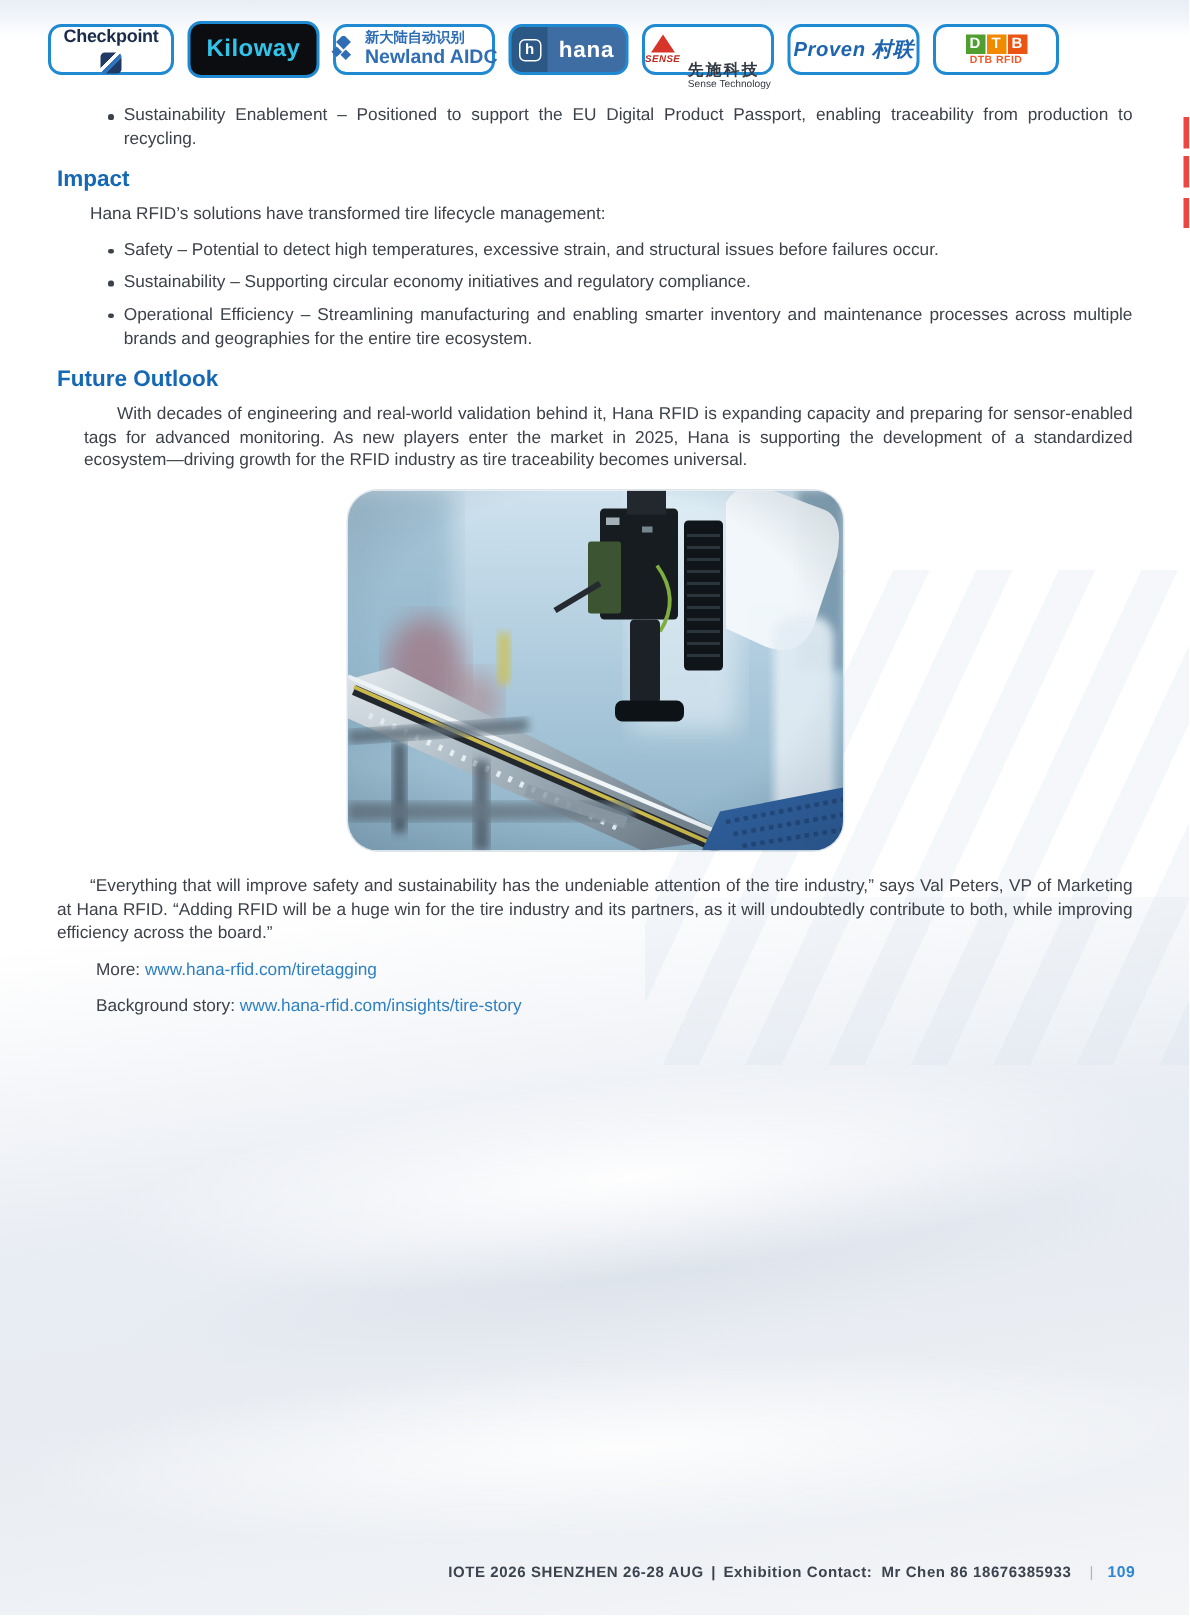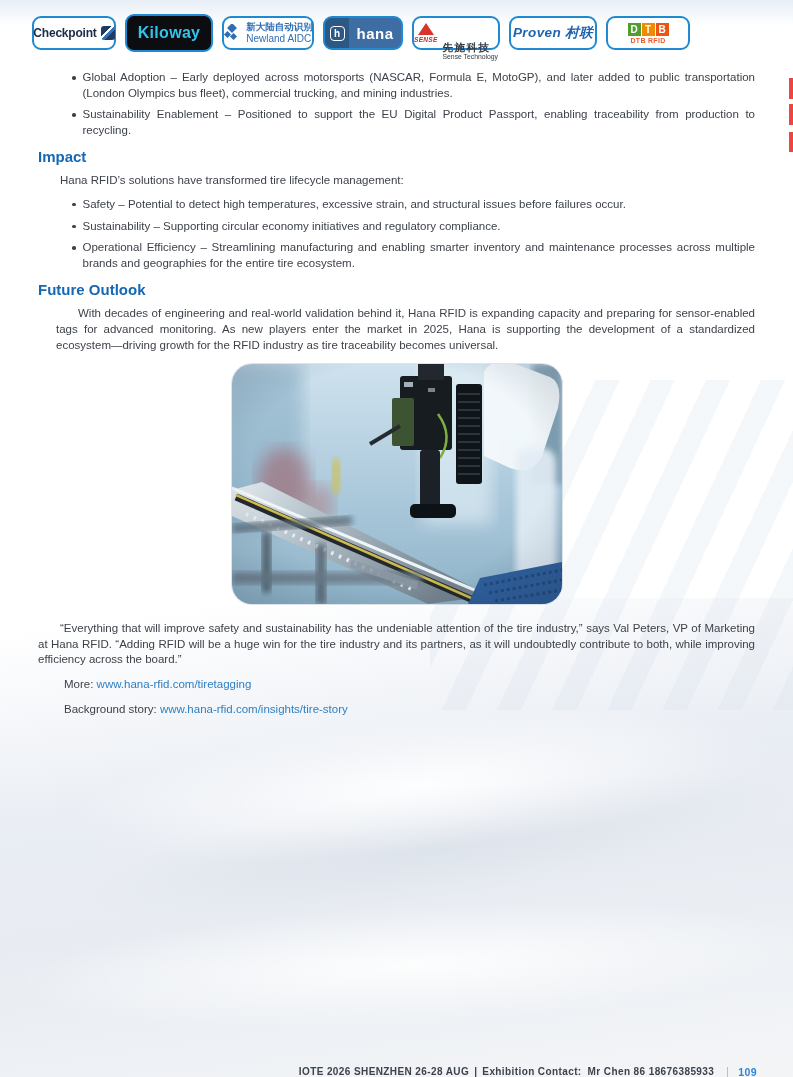--- a/index.html
+++ b/index.html
@@ -17,31 +17,31 @@
   .wave2{left:-160px;top:880px;width:1150px;height:170px;transform:rotate(-3deg);
          background:radial-gradient(50% 50% at 50% 50%, rgba(255,255,255,0.9), rgba(255,255,255,0) 70%);}
   .wave3{left:-60px;top:770px;width:1000px;height:150px;transform:rotate(-8deg);opacity:.7;
          background:radial-gradient(50% 50% at 50% 50%, rgba(203,212,224,0.55), rgba(255,255,255,0) 72%);}
   .streaks{position:absolute;left:430px;top:380px;width:363px;height:330px;opacity:.42;pointer-events:none;
            background:repeating-linear-gradient(115deg, rgba(210,221,233,0.55) 0 22px, rgba(255,255,255,0) 22px 50px);}
   
   .logo-row{position:absolute;top:14px;left:32px;display:flex;gap:9px;align-items:center;z-index:3;}
   .lg{display:flex;align-items:center;justify-content:center;border:2px solid #1f8ad2;border-radius:9px;
       background:#fff;height:34px;box-sizing:border-box;}
-  .lg-checkpoint{width:84px;gap:4px;}
+  .lg-checkpoint{width:84px;gap:4px;flex-direction:column;}
   .cp-text{font-weight:700;color:#1b2b4a;font-size:12px;letter-spacing:-0.2px;}
   .cp-icon{width:14px;height:14px;border-radius:3px;flex:0 0 auto;
            background:linear-gradient(135deg,#203a66 0 36%, #ffffff 36% 48%, #2f74ba 48% 62%, #203a66 62% 100%);}
   .lg-kiloway{width:88px;background:#0b0d11;height:38px;}
   .kw-text{color:#33c3e9;font-weight:700;font-size:16px;letter-spacing:0.3px;}
-  .lg-newland{width:92px;gap:5px;}
+  .lg-newland{width:108px;gap:5px;}
   .nl-icon{width:18px;height:18px;flex:0 0 auto;}
   .nl-lines{display:flex;flex-direction:column;line-height:1.1;}
   .nl-l1{font-size:9.5px;font-weight:700;color:#2f6db5;white-space:nowrap;}
-  .nl-l2{font-size:10px;font-weight:400;color:#2f6db5;white-space:nowrap;}
+  .nl-l2{font-size:13px;font-weight:700;color:#2f6db5;white-space:nowrap;}
   .lg-hana{width:80px;background:#3d6da3;overflow:hidden;gap:0;padding:0;border-color:#1f8ad2;}
   .hn-iconbox{width:24px;height:100%;background:#2c5886;display:flex;align-items:center;justify-content:center;flex:0 0 auto;}
   .hn-glyph{width:15px;height:15px;border:1.5px solid #fff;border-radius:4px;color:#fff;font-weight:700;
             font-size:10px;line-height:14px;text-align:center;box-sizing:border-box;}
   .hn-text{flex:1;color:#fff;font-size:15px;font-weight:700;text-align:center;letter-spacing:0.5px;}
   .lg-sense{width:88px;gap:5px;}
   .sn-icon{display:flex;flex-direction:column;align-items:center;flex:0 0 auto;}
   .sn-tri{width:0;height:0;border-left:8px solid transparent;border-right:8px solid transparent;
           border-bottom:12px solid #d8352a;}
   .sn-word{font-size:6.5px;font-weight:700;font-style:italic;color:#c22a20;margin-top:1px;letter-spacing:0.3px;}
@@ -68,21 +68,21 @@
   .just-p{margin:6px 0 0 18px;text-align:justify;text-indent:22px;}
   .photo-wrap{width:330px;height:240px;margin:11px auto 0 auto;border-radius:20px;overflow:hidden;
               box-shadow:0 0 0 1px rgba(120,150,175,0.25);}
   .quote-p{margin:17px 0 0 0;text-align:justify;text-indent:22px;}
   .link-line{margin:9px 0 0 26px;}
   .link{color:#2f80c3;text-decoration:none;cursor:pointer;}
   
   .redmark{position:absolute;right:0;width:4px;background:#ee4540;z-index:4;}
   .rm1{top:78px;height:21px;} .rm2{top:104px;height:21px;} .rm3{top:132px;height:20px;}
   
-  .footer{position:absolute;top:1066px;right:36px;display:flex;align-items:flex-start;z-index:5;
+  .footer{position:absolute;top:1042px;right:36px;display:flex;align-items:center;z-index:5;
           font-size:10px;letter-spacing:0.4px;color:#3c434e;font-weight:600;}
   .footer .sep{margin:0 5px;color:#3c434e;}
   .footer .sep2{margin:0 9px 0 12px;color:#a9b6c4;font-weight:400;}
   .page-num{color:#2e86d3;font-weight:700;font-size:10.5px;}
 </style>
 </head>
 <body>
 
 <div class="page">
 
@@ -143,24 +143,20 @@
     </div>
   </div>
 
   <div class="redmark rm1"></div>
   <div class="redmark rm2"></div>
   <div class="redmark rm3"></div>
 
   <div class="content">
 
     <ul class="bullets">
-      <li>
-        <span class="dot"></span>
-        <span class="btext"><span class="lead">Global Adoption – </span><span>Early deployed across motorsports (NASCAR, Formula E, MotoGP), and later added to public transportation (London Olympics bus fleet), commercial trucking, and mining industries.</span></span>
-      </li>
       <li>
         <span class="dot"></span>
         <span class="btext"><span class="lead">Sustainability Enablement – </span><span>Positioned to support the EU Digital Product Passport, enabling traceability from production to recycling.</span></span>
       </li>
     </ul>
 
     <div class="sec-title">Impact</div>
     <p class="indent-p">Hana RFID’s solutions have transformed tire lifecycle management:</p>
 
     <ul class="bullets">

